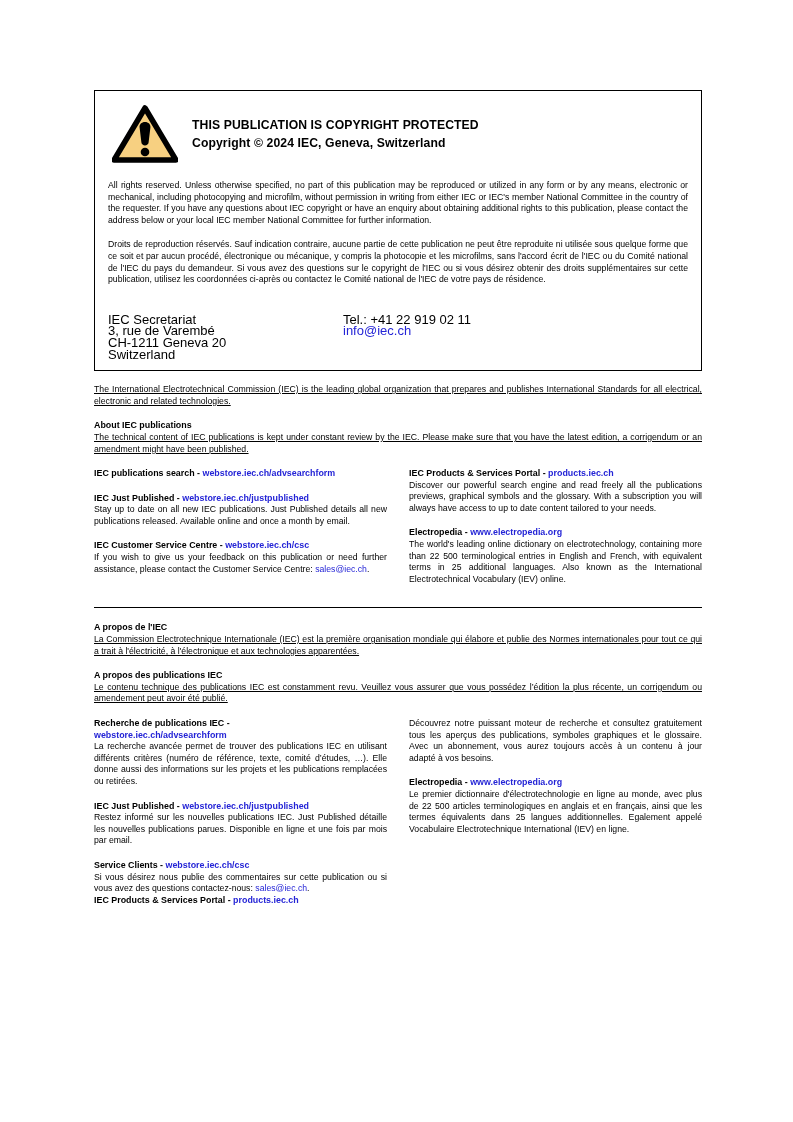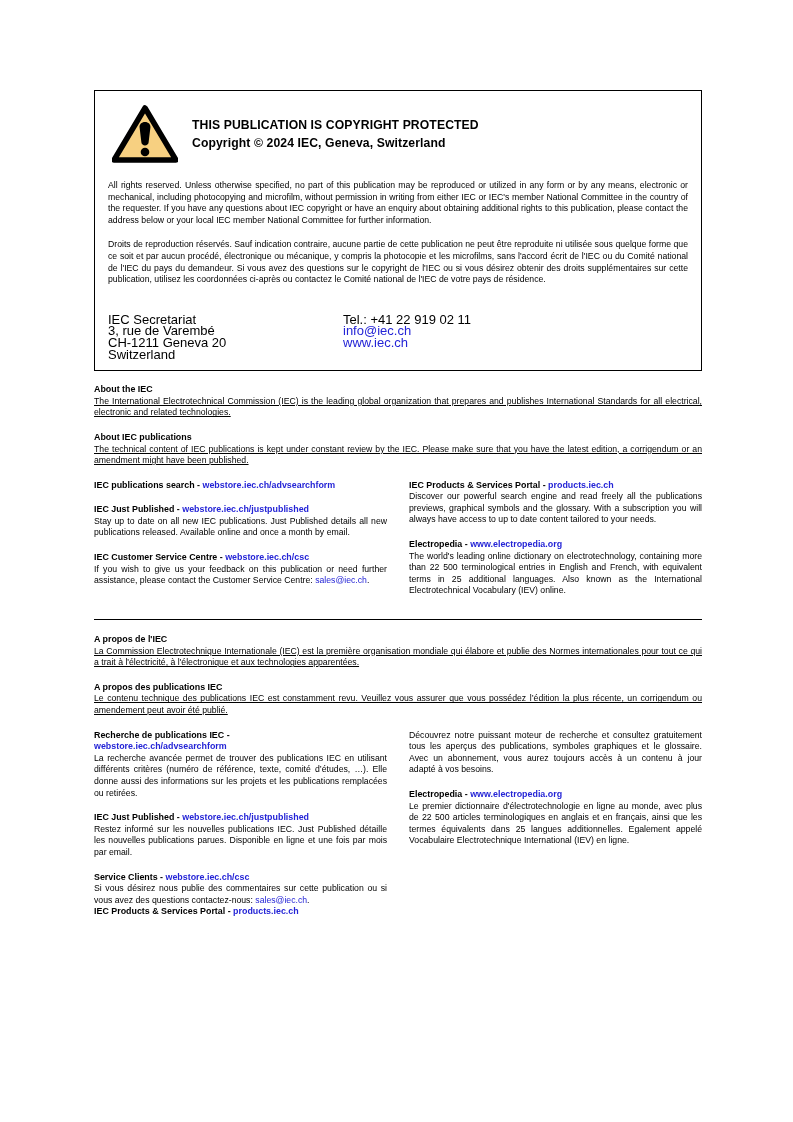--- a/index.html
+++ b/index.html
@@ -139,27 +139,25 @@
     <div class="cb-addr">
       <div class="cb-addr-col-l">
         <div>IEC Secretariat</div>
         <div>3, rue de Varembé</div>
         <div>CH-1211 Geneva 20</div>
         <div>Switzerland</div>
       </div>
       <div class="cb-addr-col-r">
         <div>Tel.: +41 22 919 02 11</div>
         <div class="lnk">info@iec.ch</div>
-        <div class="lnk">www.iec.ch</div>
       </div>
     </div>
   </div>
 
   <div class="sec">
-    <h3 class="blk-head">About the IEC</h3>
     <p class="blk-body">The International Electrotechnical Commission (IEC) is the leading global organization that prepares and publishes International Standards for all electrical, electronic and related technologies.</p>
   </div>
 
   <div class="sec">
     <h3 class="blk-head">About IEC publications</h3>
     <p class="blk-body">The technical content of IEC publications is kept under constant review by the IEC. Please make sure that you have the latest edition, a corrigendum or an amendment might have been published.</p>
   </div>
 
   <div class="cols">
     <div class="col">

